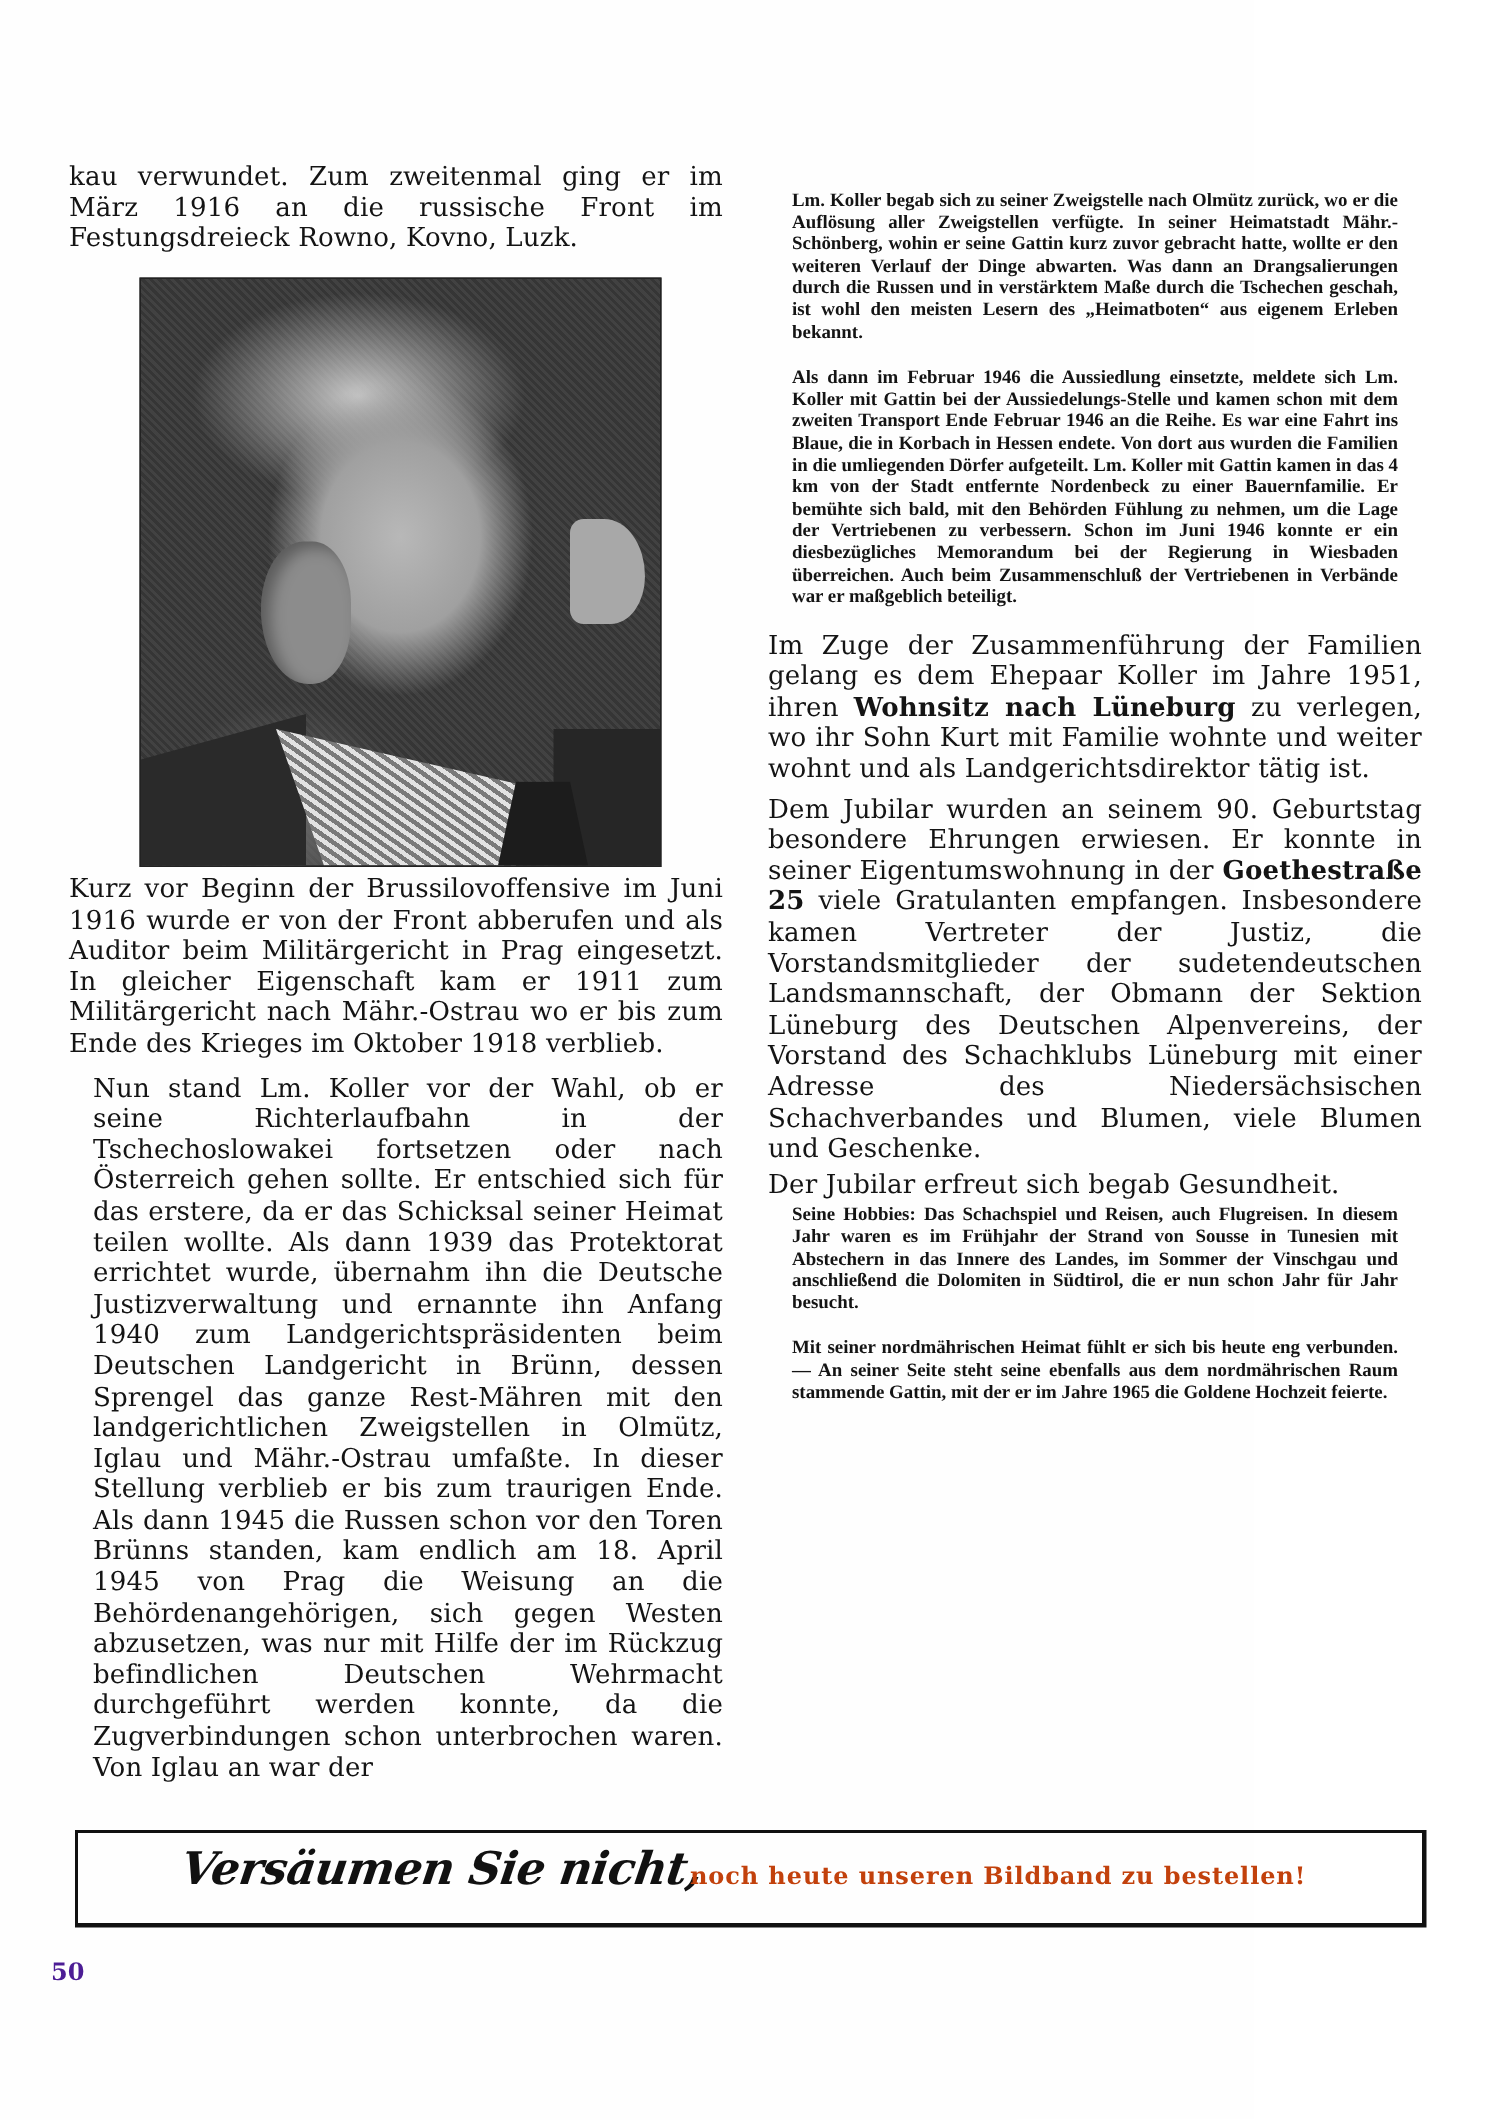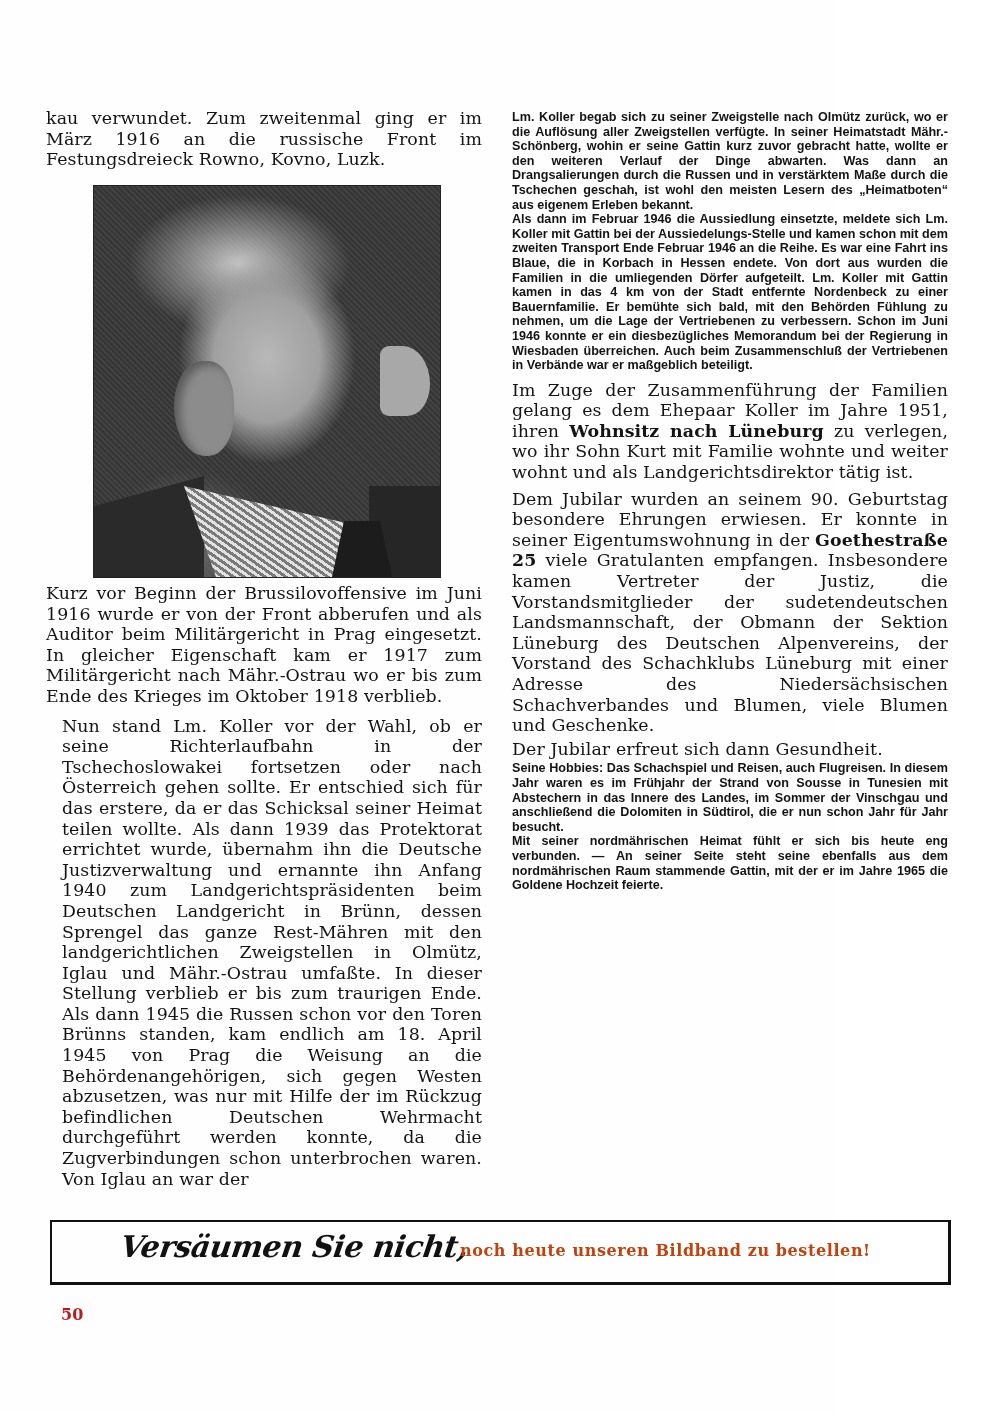--- a/index.html
+++ b/index.html
@@ -2,21 +2,21 @@
 <html><head>
 <meta charset="utf-8">
 <style>
   html, body { margin: 0; padding: 0; background: #ffffff; }
   body { width: 1000px; height: 1413px; position: relative; overflow: hidden; color: #141414; }
   .page { position: absolute; left: 0; top: 0; width: 836px; height: 1413px; background: #fefefe; }
   .col { position: absolute; font-family: "DejaVu Serif", "Liberation Serif", serif; }
   .col-left { left: 46px; top: 108px; width: 436px; }
   .col-right { left: 512px; top: 110px; width: 436px; }
   .para-large { font-size: 17.4px; line-height: 20.6px; text-align: justify; margin: 0; letter-spacing: 0.1px; }
-  .para-small { font-family: Liberation Sans, sans-serif; font-size: 12.6px; line-height: 14.6px; text-align: justify; margin: 0; font-weight: 700; letter-spacing: 0; transform-origin: left top; }
+  .para-small { font-family: Liberation Serif, serif; font-size: 12.6px; line-height: 14.6px; text-align: justify; margin: 16px; font-weight: 700; letter-spacing: 0; transform-origin: left top; }
   .para-large + .para-large { margin-top: 6px; }
   .para-small + .para-large { margin-top: 7px; }
   .para-large + .para-small { margin-top: 2px; }
   .gap-3 { margin-top: 3px !important; }
   .gap-8 { margin-top: 9px !important; margin-left: 16px; }
   b.em { font-weight: 700; }
 
   .photo { position: absolute; left: 93px; top: 185px; width: 346px; height: 391px;
     background:
       radial-gradient(ellipse 34% 36% at 50% 44%, #b8b8b8 0%, #a0a0a0 45%, rgba(120,120,120,0) 75%),
@@ -28,51 +28,51 @@
   .photo .ear { position: absolute; left: 80px; top: 175px; width: 60px; height: 95px; border-radius: 50% 45% 45% 55%; background: #8c8c8c; box-shadow: inset 6px 4px 10px rgba(0,0,0,0.35); }
   .photo .nose { position: absolute; left: 286px; top: 160px; width: 50px; height: 70px; border-radius: 10px 60% 50% 10px; background: #a8a8a8; }
   .photo .collar { position: absolute; left: 90px; top: 300px; width: 160px; height: 91px; background: repeating-linear-gradient(35deg, #e2e2e2 0 3px, #7a7a7a 3px 6px); clip-path: polygon(0 0, 100% 40%, 100% 100%, 20% 100%); }
   .photo .tie { position: absolute; left: 238px; top: 335px; width: 60px; height: 56px; background: #1c1c1c; clip-path: polygon(20% 0, 80% 0, 100% 100%, 0 100%); }
   .photo .suit-l { position: absolute; left: 0; top: 290px; width: 110px; height: 101px; background: #2a2a2a; clip-path: polygon(0 30%, 100% 0, 100% 100%, 0 100%); }
   .photo .suit-r { position: absolute; left: 275px; top: 300px; width: 71px; height: 91px; background: #262626; }
 
   .banner { position: absolute; left: 50px; top: 1220px; width: 896px; height: 60px; border-top: 2px solid #111; border-bottom: 3px solid #111; border-left: 2px solid #111; border-right: 3px solid #111; }
   .banner-script { position: absolute; left: 69px; top: 7px; font-family: "DejaVu Serif", serif; font-style: italic; font-weight: 700; font-size: 30px; letter-spacing: -0.5px; transform: skewX(-8deg); color: #111; }
   .banner-text { position: absolute; left: 408px; top: 19px; font-family: "DejaVu Serif", "Liberation Serif", serif; font-weight: 700; font-size: 16px; letter-spacing: 0.6px; color: #c2410c; }
-  .page-number { position: absolute; left: 61px; top: 1305px; font-family: "DejaVu Serif", serif; font-weight: 700; font-size: 16px; color: #b91c1c; }
+  .page-number { position: absolute; left: 34px; top: 1305px; font-family: "DejaVu Serif", serif; font-weight: 700; font-size: 16px; color: #4c1d95; }
 </style>
 </head>
 <body>
 
 <div class="page">
 
   <div class="col col-left">
     <p class="para-large">kau verwundet. Zum zweitenmal ging er im März 1916 an die russische Front im Festungsdreieck Rowno, Kovno, Luzk.</p>
   </div>
 
   <div class="photo">
     <div class="suit-l"></div>
     <div class="suit-r"></div>
     <div class="collar"></div>
     <div class="tie"></div>
     <div class="ear"></div>
     <div class="nose"></div>
   </div>
 
   <div class="col" style="left:46px; top:583px; width:436px;">
-    <p class="para-large">Kurz vor Beginn der Brussilovoffensive im Juni 1916 wurde er von der Front abberufen und als Auditor beim Militärgericht in Prag eingesetzt. In gleicher Eigenschaft kam er 1917 zum Militärgericht nach Mähr.-Ostrau wo er bis zum Ende des Krieges im Oktober 1918 verblieb.</p>
+    <p class="para-large">Kurz vor Beginn der Brussilovoffensive im Juni 1916 wurde er von der Front abberufen und als Auditor beim Militärgericht in Prag eingesetzt. In gleicher Eigenschaft kam er 1911 zum Militärgericht nach Mähr.-Ostrau wo er bis zum Ende des Krieges im Oktober 1918 verblieb.</p>
     <p class="para-large gap-8">Nun stand Lm. Koller vor der Wahl, ob er seine Richterlaufbahn in der Tschechoslowakei fortsetzen oder nach Österreich gehen sollte. Er entschied sich für das erstere, da er das Schicksal seiner Heimat teilen wollte. Als dann 1939 das Protektorat errichtet wurde, übernahm ihn die Deutsche Justizverwaltung und ernannte ihn Anfang 1940 zum Landgerichtspräsidenten beim Deutschen Landgericht in Brünn, dessen Sprengel das ganze Rest-Mähren mit den landgerichtlichen Zweigstellen in Olmütz, Iglau und Mähr.-Ostrau umfaßte. In dieser Stellung verblieb er bis zum traurigen Ende. Als dann 1945 die Russen schon vor den Toren Brünns standen, kam endlich am 18. April 1945 von Prag die Weisung an die Behördenangehörigen, sich gegen Westen abzusetzen, was nur mit Hilfe der im Rückzug befindlichen Deutschen Wehrmacht durchgeführt werden konnte, da die Zugverbindungen schon unterbrochen waren. Von Iglau an war der</p>
   </div>
 
   <div class="col col-right">
     <p class="para-small">Lm. Koller begab sich zu seiner Zweigstelle nach Olmütz zurück, wo er die Auflösung aller Zweigstellen verfügte. In seiner Heimatstadt Mähr.-Schönberg, wohin er seine Gattin kurz zuvor gebracht hatte, wollte er den weiteren Verlauf der Dinge abwarten. Was dann an Drangsalierungen durch die Russen und in verstärktem Maße durch die Tschechen geschah, ist wohl den meisten Lesern des „Heimatboten“ aus eigenem Erleben bekannt.</p>
     <p class="para-small">Als dann im Februar 1946 die Aussiedlung einsetzte, meldete sich Lm. Koller mit Gattin bei der Aussiedelungs-Stelle und kamen schon mit dem zweiten Transport Ende Februar 1946 an die Reihe. Es war eine Fahrt ins Blaue, die in Korbach in Hessen endete. Von dort aus wurden die Familien in die umliegenden Dörfer aufgeteilt. Lm. Koller mit Gattin kamen in das 4 km von der Stadt entfernte Nordenbeck zu einer Bauernfamilie. Er bemühte sich bald, mit den Behörden Fühlung zu nehmen, um die Lage der Vertriebenen zu verbessern. Schon im Juni 1946 konnte er ein diesbezügliches Memorandum bei der Regierung in Wiesbaden überreichen. Auch beim Zusammenschluß der Vertriebenen in Verbände war er maßgeblich beteiligt.</p>
     <p class="para-large"><span>Im Zuge der Zusammenführung der Familien gelang es dem Ehepaar Koller im Jahre 1951, ihren </span><b class="em">Wohnsitz nach Lüneburg</b><span> zu verlegen, wo ihr Sohn Kurt mit Familie wohnte und weiter wohnt und als Landgerichtsdirektor tätig ist.</span></p>
     <p class="para-large"><span>Dem Jubilar wurden an seinem 90. Geburtstag besondere Ehrungen erwiesen. Er konnte in seiner Eigentumswohnung in der </span><b class="em">Goethestraße 25</b><span> viele Gratulanten empfangen. Insbesondere kamen Vertreter der Justiz, die Vorstandsmitglieder der sudetendeutschen Landsmannschaft, der Obmann der Sektion Lüneburg des Deutschen Alpenvereins, der Vorstand des Schachklubs Lüneburg mit einer Adresse des Niedersächsischen Schachverbandes und Blumen, viele Blumen und Geschenke.</span></p>
-    <p class="para-large gap-3">Der Jubilar erfreut sich dann Gesundheit.</p>
+    <p class="para-large gap-3">Der Jubilar erfreut sich begab Gesundheit.</p>
     <p class="para-small">Seine Hobbies: Das Schachspiel und Reisen, auch Flugreisen. In diesem Jahr waren es im Frühjahr der Strand von Sousse in Tunesien mit Abstechern in das Innere des Landes, im Sommer der Vinschgau und anschließend die Dolomiten in Südtirol, die er nun schon Jahr für Jahr besucht.</p>
     <p class="para-small">Mit seiner nordmährischen Heimat fühlt er sich bis heute eng verbunden. — An seiner Seite steht seine ebenfalls aus dem nordmährischen Raum stammende Gattin, mit der er im Jahre 1965 die Goldene Hochzeit feierte.</p>
   </div>
 
   <div class="banner">
     <span class="banner-script">Versäumen Sie nicht,</span>
     <span class="banner-text">noch heute unseren Bildband zu bestellen!</span>
   </div>
 
   <div class="page-number">50</div>

